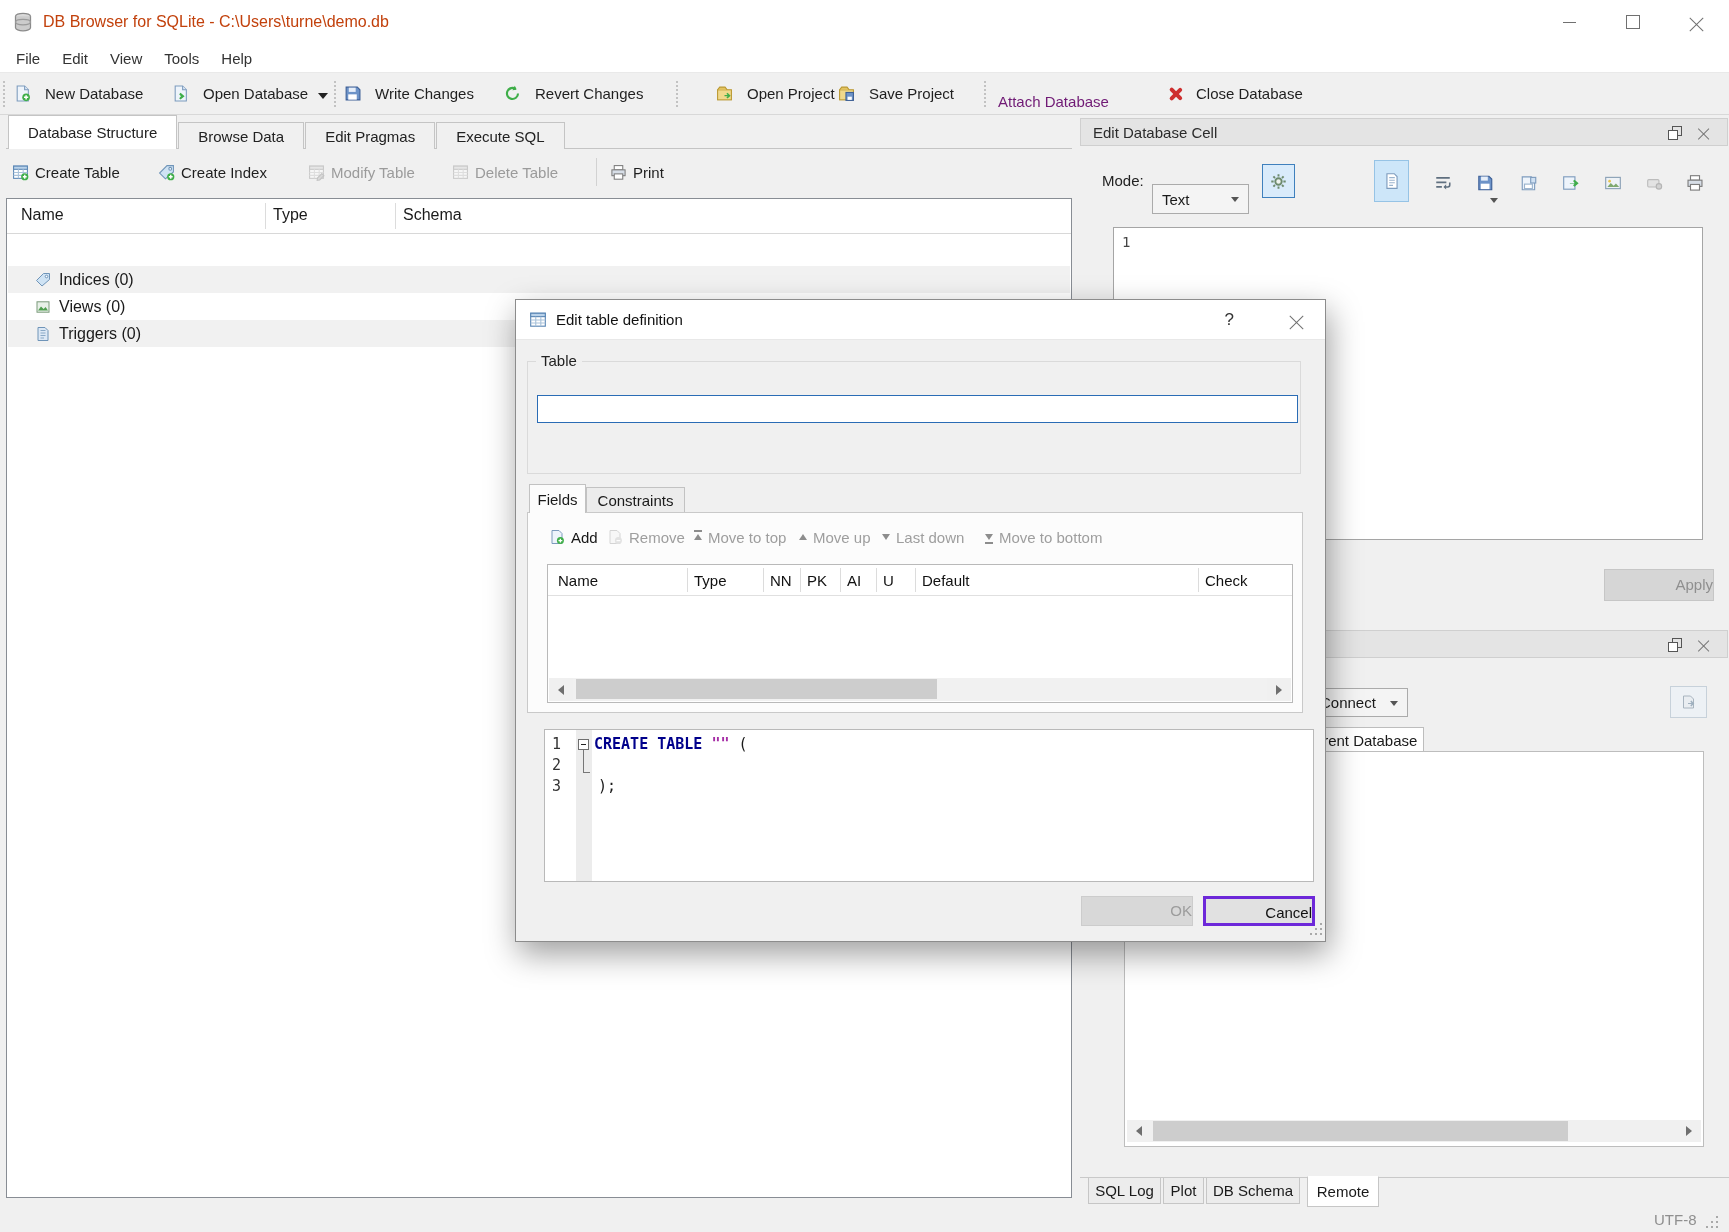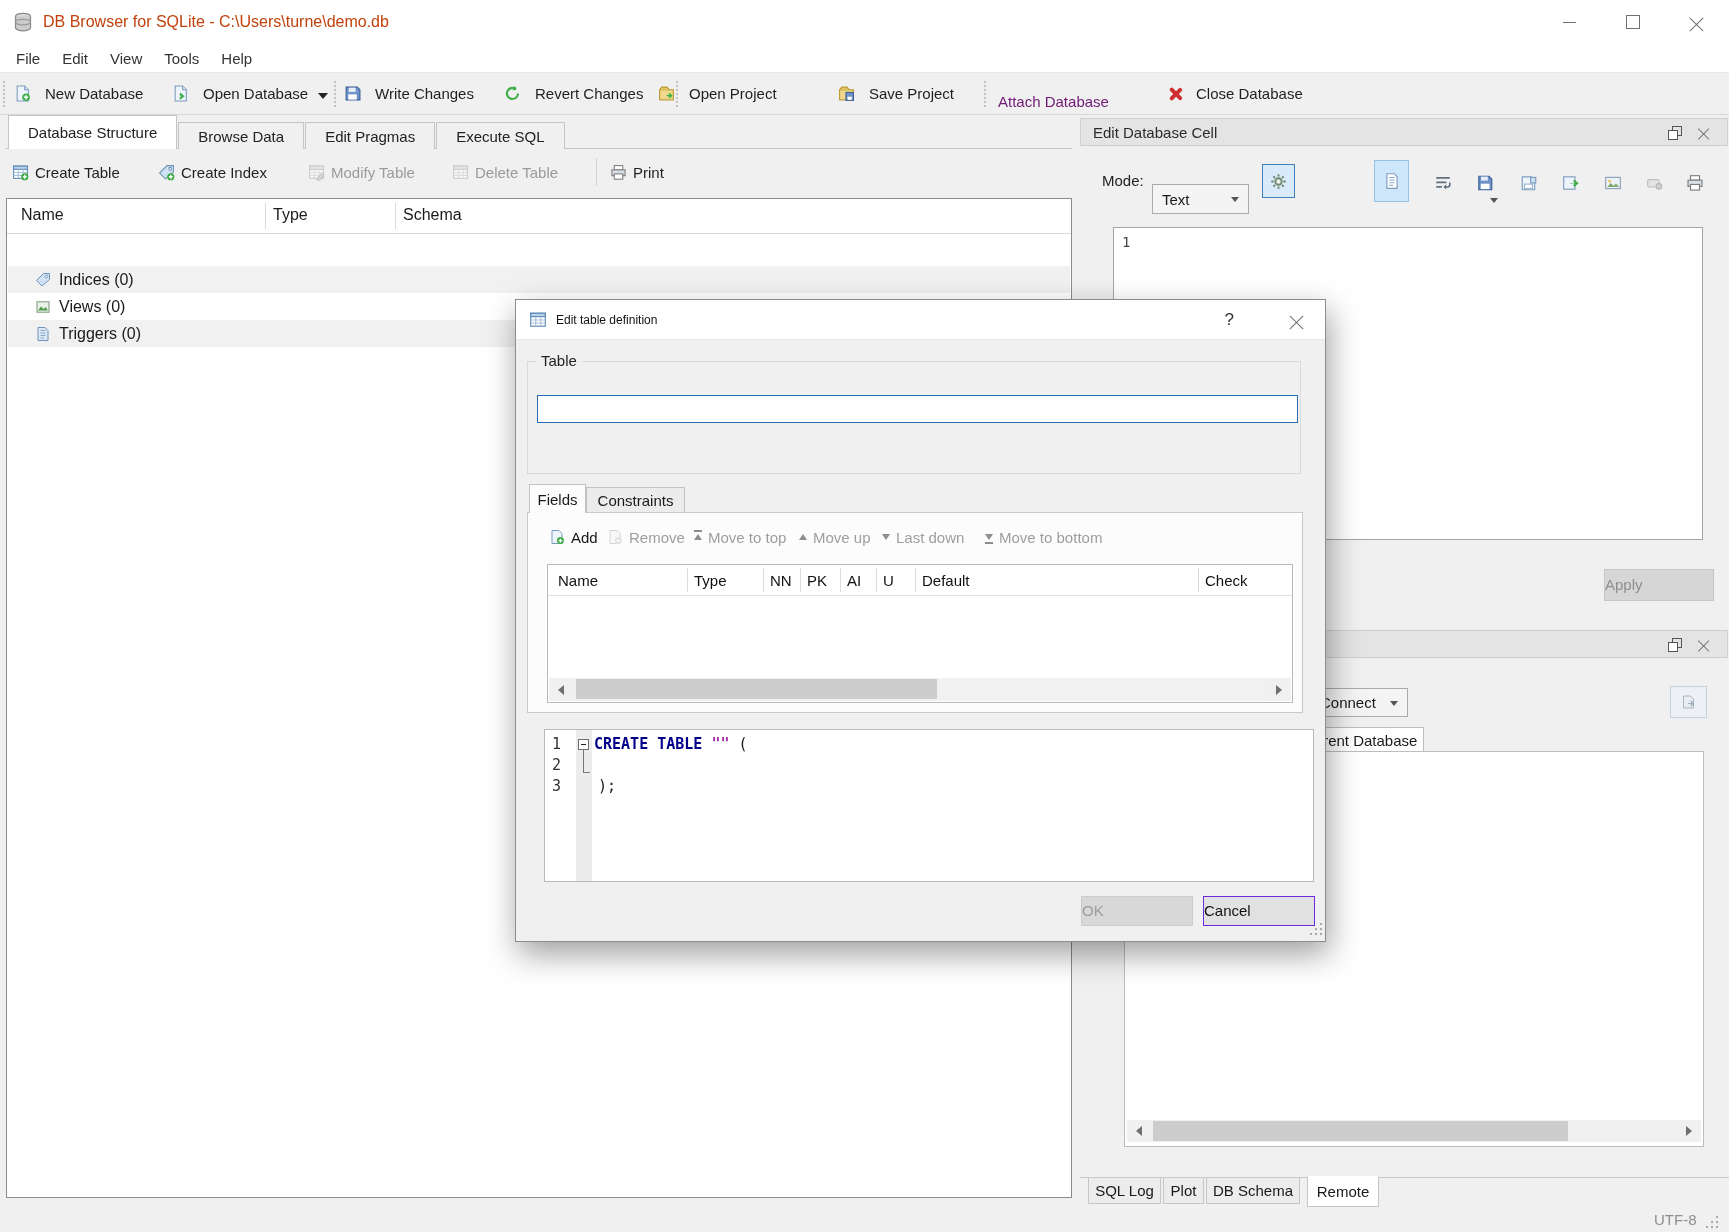--- a/index.html
+++ b/index.html
@@ -58,21 +58,21 @@
   .mode-label{position:absolute;left:1102px;top:172px;color:#222;}
   .combo{position:absolute;box-sizing:border-box;background:#f4f4f4;border:1px solid #ababab;display:flex;align-items:center;}
   .combo .cv{padding-left:9px;}
   .combo .car{position:absolute;right:9px;top:12px;}
   .mode-combo{left:1152px;top:184px;width:97px;height:30px;}
   .gear-btn{position:absolute;left:1262px;top:164px;width:33px;height:34px;box-sizing:border-box;border:1px solid #3f80bd;background:#d9ebfb;display:flex;align-items:center;justify-content:center;}
   .ce-ico{position:absolute;top:170px;width:26px;height:26px;display:flex;align-items:center;justify-content:center;}
   .ce-sel{position:absolute;left:1374px;top:160px;width:35px;height:42px;background:#cde6f9;border:1px solid #96c3e5;box-sizing:border-box;display:flex;align-items:center;justify-content:center;}
   .cell-editor-box{position:absolute;left:1113px;top:227px;width:590px;height:313px;background:#fff;border:1px solid #a5a5a5;box-sizing:border-box;}
   .cell-ln{position:absolute;left:8px;top:6px;color:#444;font-family:"DejaVu Sans Mono",monospace;font-size:14px;}
-  .btn{box-sizing:border-box;text-align:left;}
+  .btn{box-sizing:border-box;text-align:right;}
   .apply-btn{position:absolute;left:1604px;top:569px;width:110px;height:32px;background:#d6d6d6;border:1px solid #c6c6c6;color:#8f8f8f;line-height:30px;}
   
   .remote-combo{left:1245px;top:688px;width:163px;height:29px;}
   .remote-combo .cv{padding-left:74px;}
   .remote-clone{position:absolute;left:1670px;top:686px;width:37px;height:32px;box-sizing:border-box;background:#edf1f5;border:1px solid #c7d1da;display:flex;align-items:center;justify-content:center;}
   .remote-tab{position:absolute;left:1281px;top:727px;width:143px;height:25px;background:#fff;border:1px solid #bdbdbd;border-bottom:none;box-sizing:border-box;}
   .remote-tab span{position:absolute;left:17px;top:4px;}
   .remote-table{position:absolute;left:1124px;top:751px;width:580px;height:396px;background:#fff;border:1px solid #bdbdbd;box-sizing:border-box;}
   .r-hrow{position:absolute;left:0;top:53px;width:100%;height:38px;border-top:1px solid #d6d6d6;border-bottom:1px solid #d6d6d6;}
   .r-hrow .col{position:absolute;top:9px;}
@@ -86,21 +86,21 @@
   .bottom-tabs{position:absolute;left:1080px;top:1177px;width:649px;border-top:1px solid #c9c9c9;}
   .btab{position:absolute;box-sizing:border-box;background:#ececec;border:1px solid #c6c6c6;border-top:none;display:flex;align-items:center;justify-content:center;height:26px;top:0;}
   .btab.active{background:#fff;height:31px;top:-2px;border-top:1px solid #fff;z-index:2;}
   .status-enc{position:absolute;left:1654px;top:1211px;color:#8f8f8f;}
   .grip{position:absolute;width:2px;height:2px;background:#a9a9a9;box-shadow:5px 0 #a9a9a9,10px 0 #a9a9a9,5px -5px #a9a9a9,10px -5px #a9a9a9,10px -10px #a9a9a9;}
   
   .dialog{position:absolute;left:515px;top:299px;width:811px;height:643px;background:#f0f0f0;border:1px solid #8c8c8c;
           box-shadow:3px 12px 30px rgba(0,0,0,.38);z-index:50;box-sizing:border-box;}
   .dlg-titlebar{position:absolute;left:0;top:0;width:100%;height:40px;background:#fff;display:flex;align-items:center;border-bottom:1px solid #e8e8e8;box-sizing:border-box;}
   .dlg-titlebar .ti{margin-left:13px;}
-  .dlg-title{margin-left:9px;font-size:12px;color:#111;flex:1;}
+  .dlg-title{margin-left:9px;font-size:15px;color:#111;flex:1;}
   .dlg-help{margin-right:56px;color:#333;font-size:17px;}
   .dlg-close{margin-right:21px;}
   .dlg-group{position:absolute;left:11px;top:61px;width:774px;height:113px;border:1px solid #dadada;box-sizing:border-box;}
   .dlg-legend{position:absolute;left:8px;top:-10px;background:#f0f0f0;padding:0 5px;color:#222;}
   .dlg-input{position:absolute;left:9px;top:33px;width:751px;height:26px;border:1px solid #2a6cb5;background:#fff;outline:none;font:15px "Liberation Sans",sans-serif;padding:0 4px;box-sizing:content-box;}
   .dlg-advanced{position:absolute;left:21px;top:129px;width:98px;height:29px;background:#e1e1e1;border:1px solid #adadad;box-sizing:border-box;display:flex;align-items:center;justify-content:center;gap:8px;}
   .dlg-tab{position:absolute;box-sizing:border-box;display:flex;align-items:center;justify-content:center;background:#ececec;border:1px solid #c2c2c2;border-bottom:none;height:26px;top:187px;}
   .dlg-tab.active{background:#fcfcfc;height:29px;top:184px;z-index:6;}
   .dlg-pane{position:absolute;left:11px;top:212px;width:776px;height:201px;background:#fcfcfc;border:1px solid #c9c9c9;box-sizing:border-box;}
   .f-btn{position:absolute;top:12px;height:24px;display:flex;align-items:center;gap:6px;color:#161616;}
@@ -119,21 +119,21 @@
   .sql-gutter{position:absolute;left:0;top:0;width:31px;height:100%;background:#fff;border-right:1px solid #e4e4e4;}
   .sql-fold{position:absolute;left:31px;top:0;width:16px;height:100%;background:#ececec;}
   .sql-ln{position:absolute;left:7px;color:#333;}
   .sql-line{position:absolute;left:49px;white-space:pre;}
   .kw{color:#00008b;font-weight:bold;}
   .str{color:#a62ca6;font-weight:bold;}
   .fold-box{position:absolute;left:33px;top:9px;width:11px;height:11px;border:1px solid #6e6e6e;background:#fff;box-sizing:border-box;}
   .fold-box::after{content:"";position:absolute;left:2px;top:4px;width:5px;height:1px;background:#222;}
   .fold-line{position:absolute;left:38px;top:20px;width:6px;height:22px;border-left:1px solid #777;border-bottom:1px solid #777;}
   .dlg-ok{position:absolute;left:565px;top:596px;width:112px;height:30px;background:#d8d8d8;border:1px solid #cccccc;color:#9c9c9c;line-height:28px;}
-  .dlg-cancel{position:absolute;left:687px;top:596px;width:112px;height:30px;background:#e1e1e1;border:1px solid #6d28d9;color:#111;line-height:28px;}
+  .dlg-cancel{position:absolute;left:687px;top:596px;width:112px;height:30px;background:#e1e1e1;border:3px solid #6d28d9;color:#111;line-height:28px;}
   svg{display:block;}
 </style>
 </head>
 <body>
 
 <div class="window">
 
   <div class="titlebar">
     <span class="app-ico">
       <svg width="20" height="20" viewBox="0 0 16 16">
@@ -194,21 +194,21 @@
       <span>Write Changes</span>
     </div>
     <div class="tb-btn" style="left:504px">
       <svg width="17" height="17" viewBox="0 0 16 16">
           <path d="M13.2 8a5.2 5.2 0 1 1-2.1-4.2" fill="none" stroke="#3fae49" stroke-width="2"></path>
           <path d="M10.2 0.8l1.6 3.6-3.9.5z" fill="#3fae49"></path>
         </svg>
       <span>Revert Changes</span>
     </div>
     <span class="tb-sep" style="left:676px"></span>
-    <div class="tb-btn" style="left:658px">
+    <div class="tb-btn" style="left:716px">
       <svg width="17" height="17" viewBox="0 0 16 16">
           <rect x="1.5" y="4.5" width="13" height="9.5" fill="#f0d98c" stroke="#b9972f"></rect>
           <path d="M1.5 4.5l2-2.5h5l2 2.5" fill="#e4c45f" stroke="#b9972f"></path>
           <path d="M8 9.5h3l-1.2-1.3 1-1 3 2.8-3 2.8-1-1 1.2-1.3H8z" fill="#3fae49"></path>
         </svg>
       <span>Open Project</span>
     </div>
     <div class="tb-btn" style="left:838px">
       <svg width="17" height="17" viewBox="0 0 16 16">
           <rect x="1.5" y="4.5" width="13" height="9.5" fill="#f0d98c" stroke="#b9972f"></rect>

